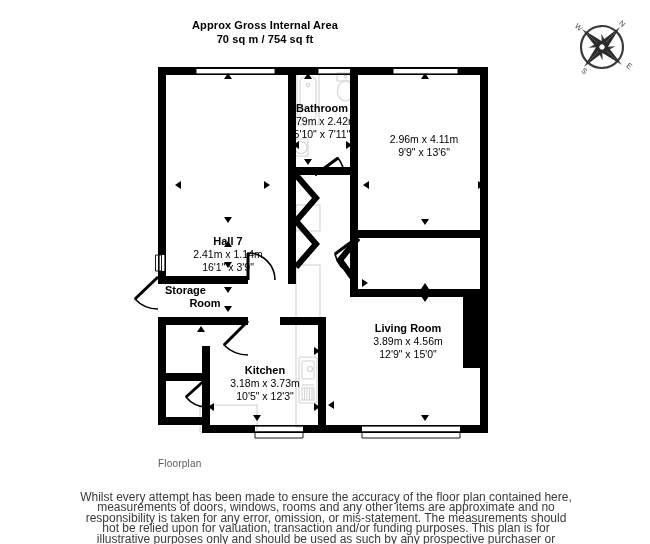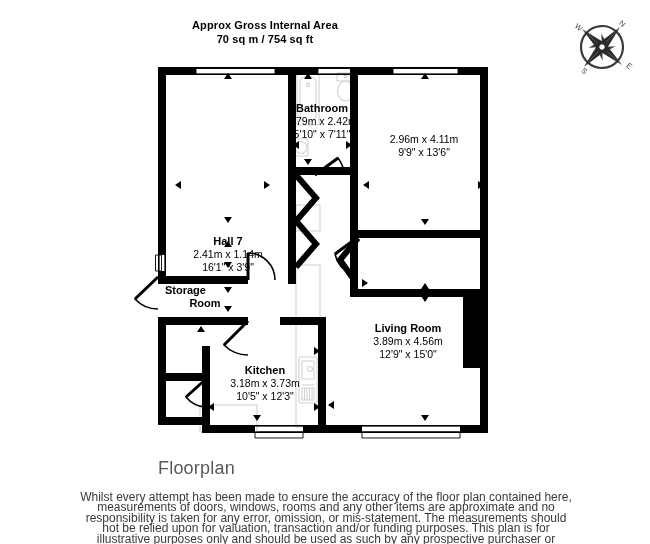--- a/index.html
+++ b/index.html
@@ -69,21 +69,21 @@
   }
   .room-label.left-align .rm-name {
     display: block;
   }
 
   
   #floorplan-caption {
     position: absolute;
     left: 158px;
     top: 458px;
-    font-size: 18px;
+    font-size: 10px;
     color: #59595b;
     letter-spacing: 0.2px;
   }
 
   
   #disclaimer {
     position: absolute;
     left: 80px;
     top: 492px;
     width: 492px;

